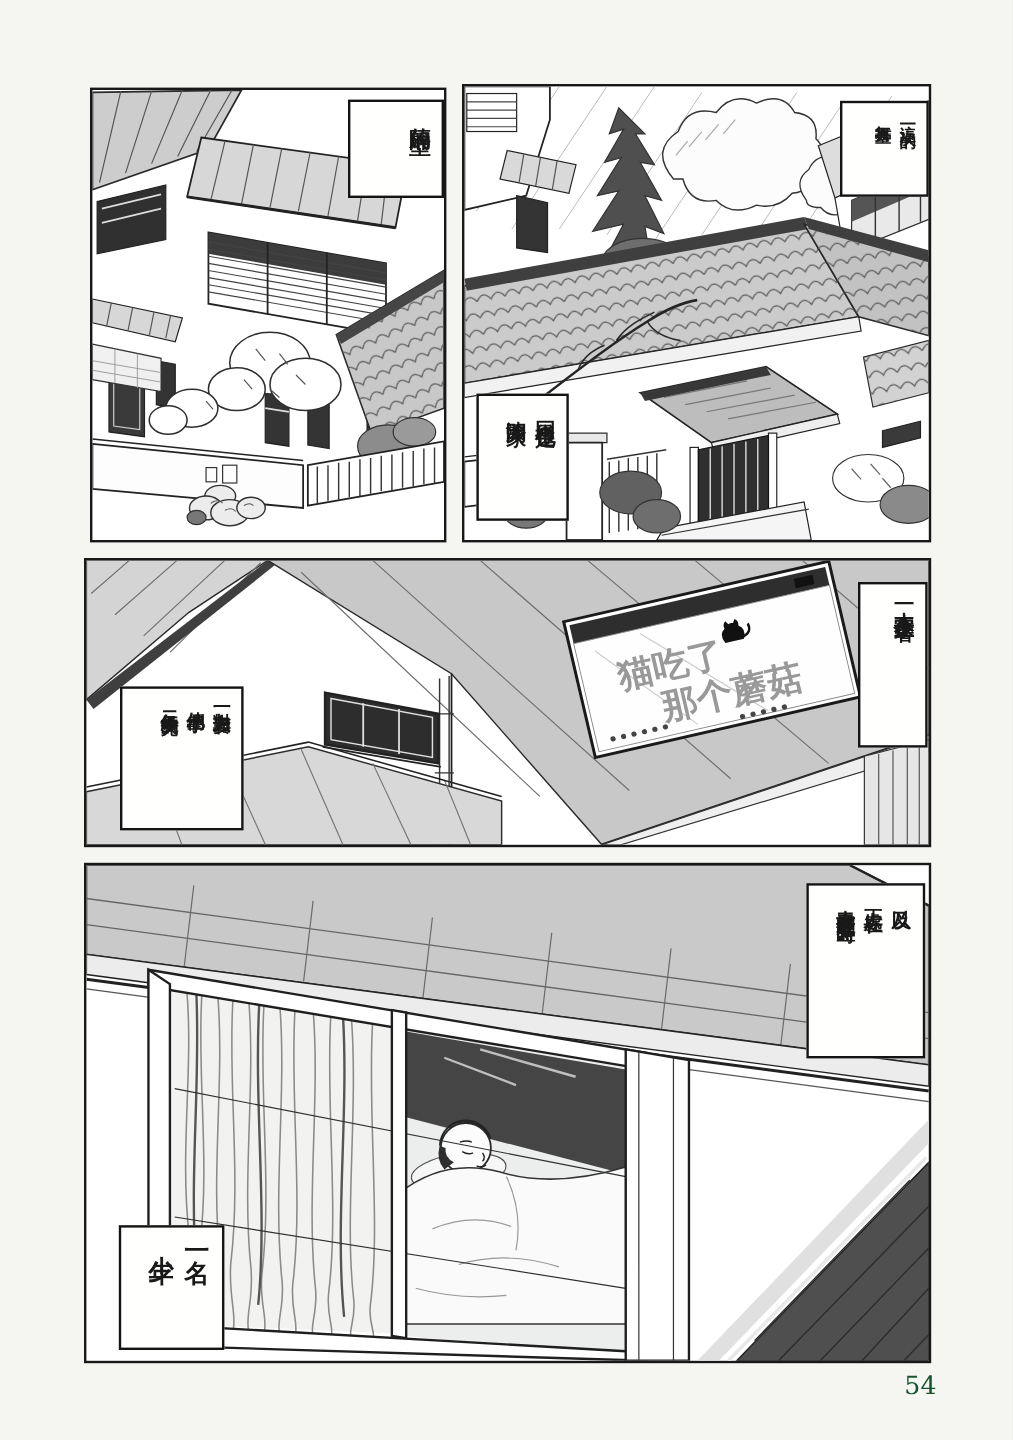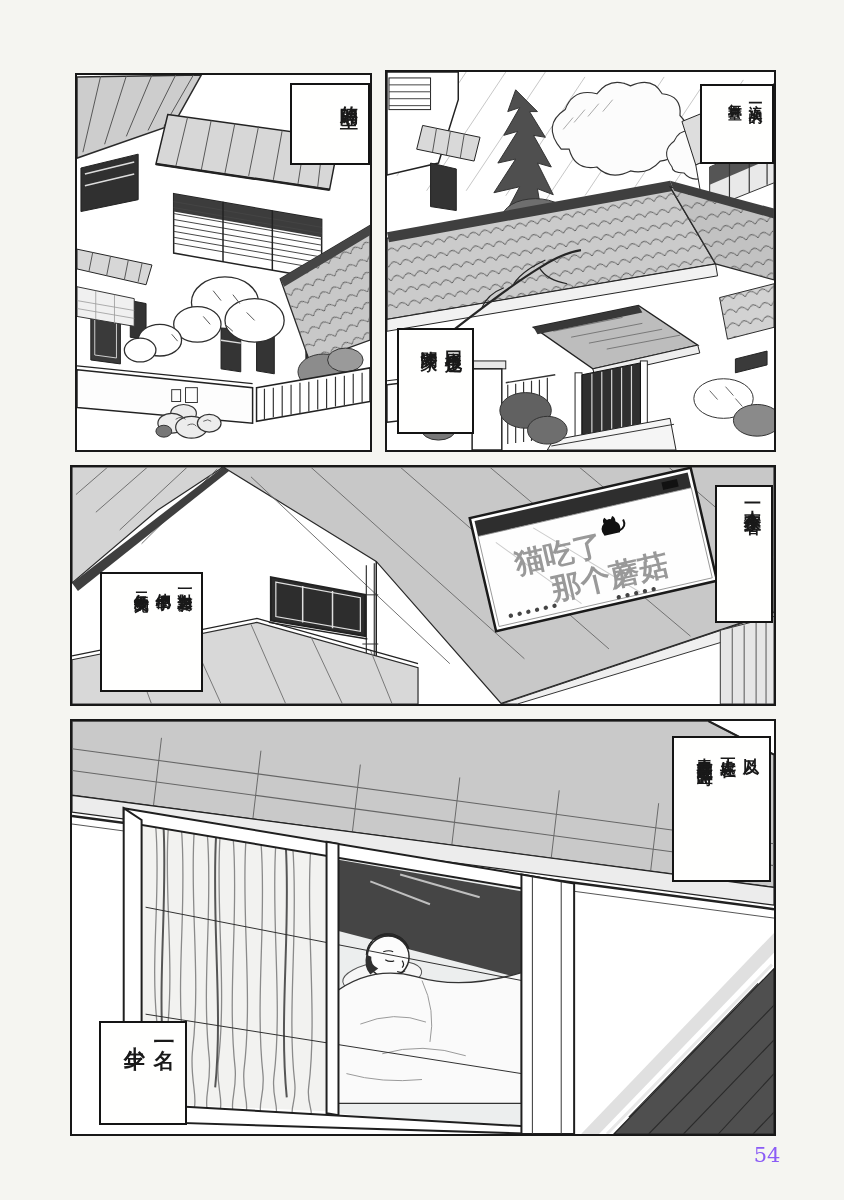--- a/index.html
+++ b/index.html
@@ -17,21 +17,21 @@
            padding:7px 5px;letter-spacing:2px;line-height:1.32;z-index:6;}
   .cap-col{display:block;margin:0 2px;}
   #cap-next-door{left:290px;top:83px;width:80px;height:82px;font-size:18px;}
   #cap-stage{left:700px;top:84px;width:74px;height:80px;font-size:14px;}
   #cap-same-house{left:397px;top:328px;width:77px;height:106px;font-size:17px;}
   #cap-ipponmoku{left:715px;top:485px;width:58px;height:138px;font-size:17px;}
   #cap-family{left:100px;top:572px;width:103px;height:120px;font-size:15px;letter-spacing:1px;}
   #cap-puberty{left:672px;top:736px;width:99px;height:146px;font-size:16px;}
   #cap-boy{left:99px;top:1021px;width:88px;height:104px;font-size:21px;letter-spacing:3px;}
   .page-number{position:absolute;left:742px;top:1143px;width:50px;text-align:center;
-               font-family:"DejaVu Serif","Liberation Serif",serif;font-size:21px;color:#8b5cf6;z-index:6;}
+               font-family:"DejaVu Serif","Liberation Serif",serif;font-size:21px;color:#14532d;z-index:6;}
 </style>
 </head>
 <body>
 
 <div class="page">
 
   <div class="panel" id="panel1">
     <svg viewBox="0 0 297 379" preserveAspectRatio="none">
 
       <path d="M0,2 L126,0 L98,50 L0,84 Z" fill="#cdcdcd" stroke="#2a2a2a" stroke-width="1.5"></path>

